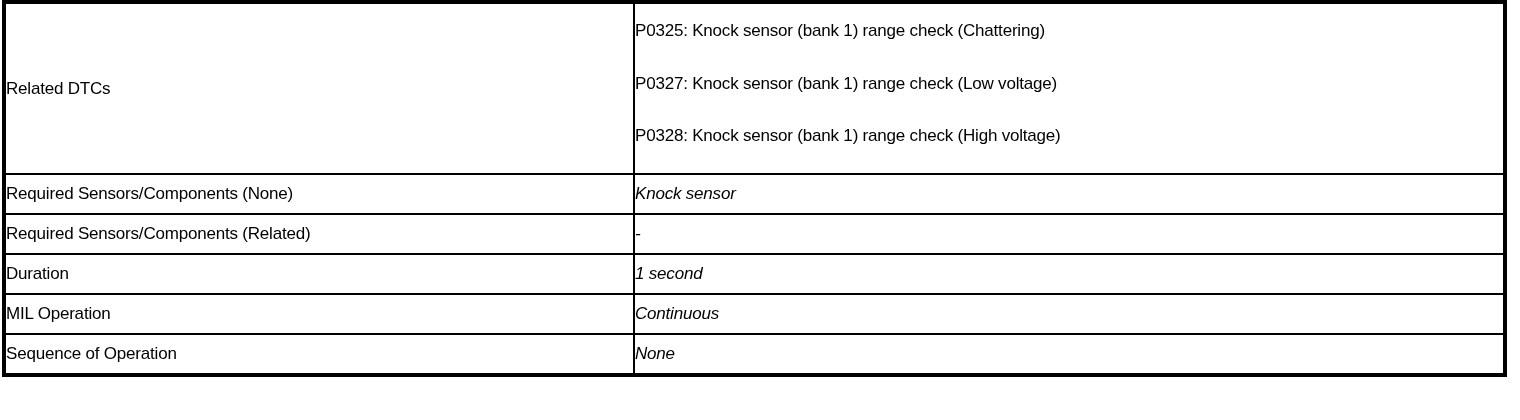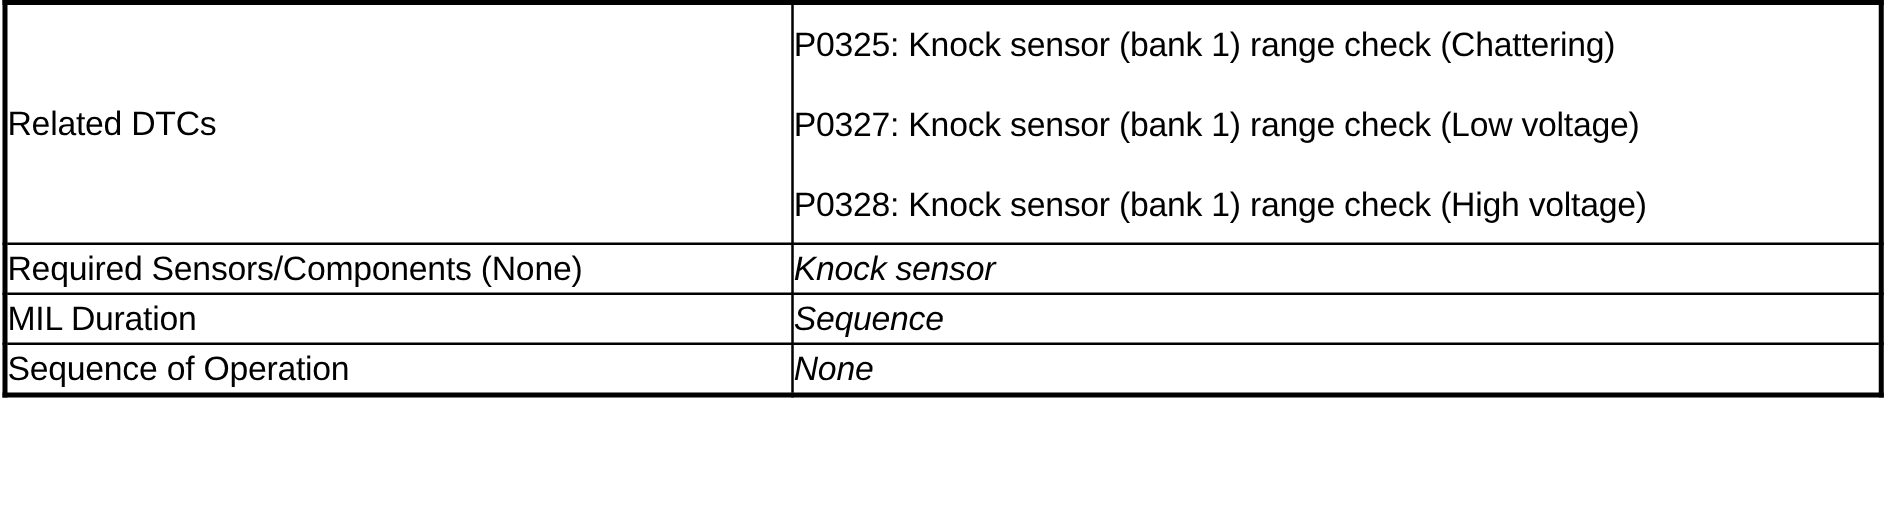--- a/index.html
+++ b/index.html
@@ -34,21 +34,21 @@
     background: #ffffff;
   }
 
   .spec-table col.col-label { width: 630px; }
   .spec-table col.col-value { width: 871px; }
 
   .spec-table td {
     border: 2px solid #000000;
     padding: 0;
     vertical-align: middle;
-    font-size: 27px;
+    font-size: 17px;
     line-height: 1.15;
     letter-spacing: -0.2px;
     font-stretch: semi-condensed;
   }
 
   .cell-label {
     padding: 5px 0 6px 10px;
     white-space: nowrap;
   }
 
@@ -114,27 +114,39 @@
         </td>
       </tr>
 
       <tr class="row-std">
         <td class="cell-label">Required Sensors/Components (None)</td>
         <td class="cell-value">
           <span class="value-text">Knock sensor</span>
         </td>
       </tr>
 
-
+      <tr class="row-std">
+        <td class="cell-label">Required Sensors/Components (Related)</td>
+        <td class="cell-value">
+          <span class="value-text">-</span>
+        </td>
+      </tr>
 
 
       <tr class="row-std">
-        <td class="cell-label">MIL Duration</td>
+        <td class="cell-label">Duration</td>
         <td class="cell-value">
-          <span class="value-text">Sequence</span>
+          <span class="value-text">1 second</span>
+        </td>
+      </tr>
+
+      <tr class="row-std">
+        <td class="cell-label">MIL Operation</td>
+        <td class="cell-value">
+          <span class="value-text">Continuous</span>
         </td>
       </tr>
 
       <tr class="row-std">
         <td class="cell-label">Sequence of Operation</td>
         <td class="cell-value">
           <span class="value-text">None</span>
         </td>
       </tr>
 

